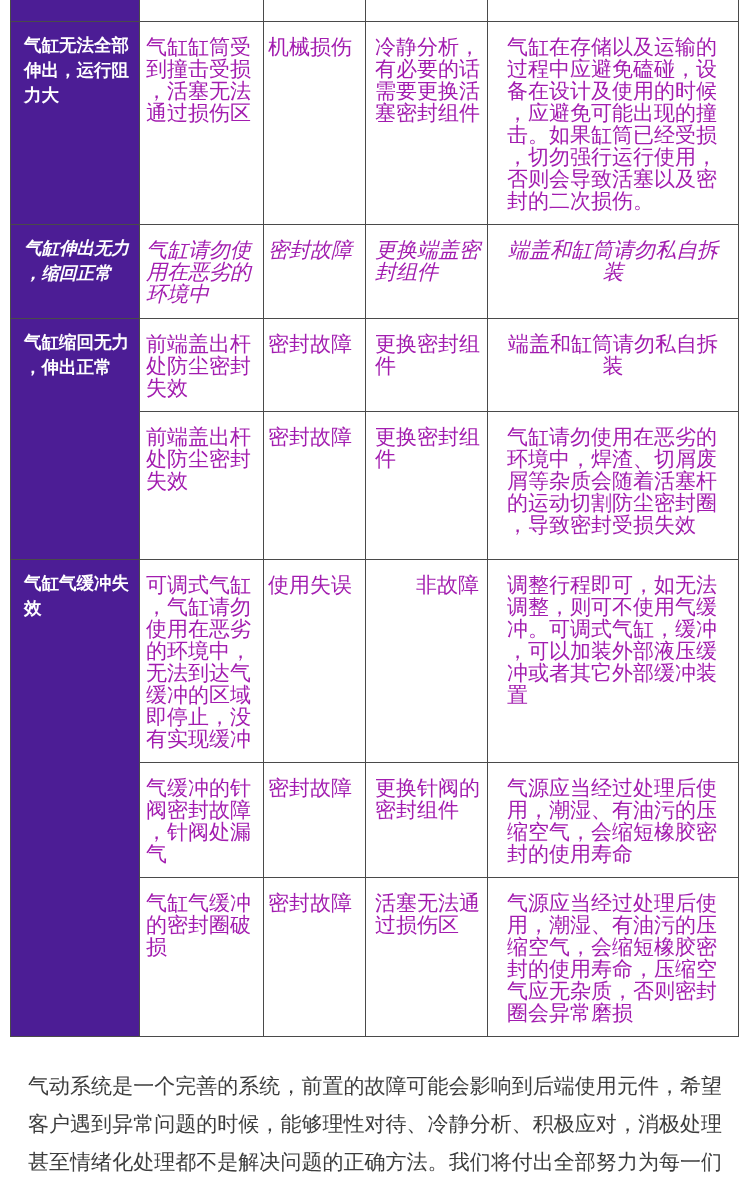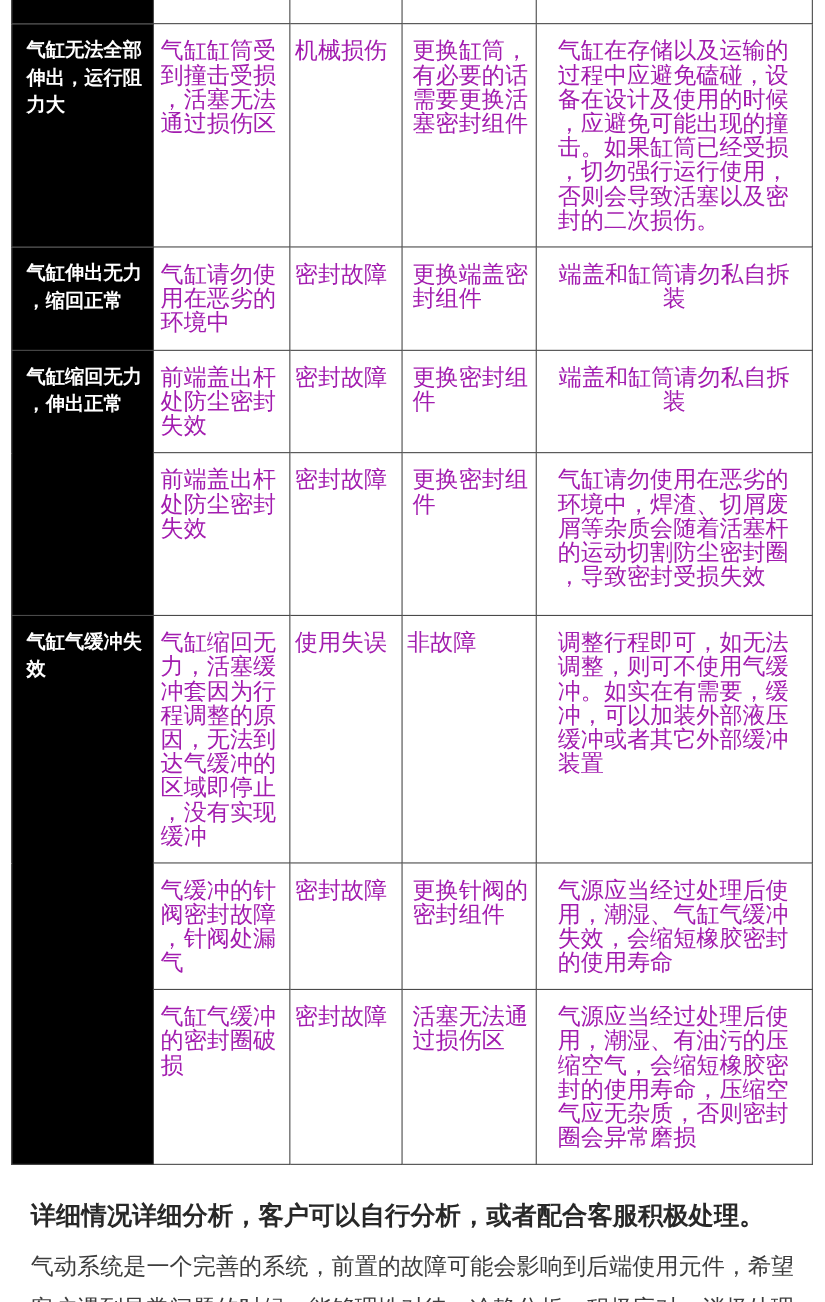--- a/index.html
+++ b/index.html
@@ -15,35 +15,35 @@
   td{
     border:1px solid #4a4a4a;
     vertical-align:top;
     font-size:21px;line-height:22px;color:#a21caf;
     word-break:break-all;line-break:anywhere;
     box-sizing:border-box;
   }
   tr.rp td{border-top:none;}
   tr.rp{height:6px;}
   tr.r1{height:189px;}
-  tr.r2{height:94px;}
+  tr.r2{height:94px;font-style:italic;}
   tr.r3a{height:92px;}
   tr.r3b{height:148px;}
   tr.r4a{height:196px;}
   tr.r4b{height:102px;}
   tr.r4c{height:142px;}
   td.c-fault{
-    background:#000000;color:#ffffff;
+    background:#4c1d95;color:#ffffff;
     font-weight:bold;font-size:17.5px;line-height:25px;
     padding:11px 6px 10px 13px;
   }
   td.c-cause{padding:14px 6px 12px 6px;}
   td.c-cat{padding:14px 4px 12px 4px;text-align:left;}
   td.c-sol{padding:14px 3px 12px 9px;}
-  td.c-sol.center{text-align:left;padding:14px 18px 12px 4px;}
+  td.c-sol.center{text-align:right;padding:14px 8px 12px 4px;}
   td.c-notes{padding:14px 10px 12px 19px;}
   td.c-notes.center{text-align:center;padding:14px 12px 12px 12px;}
   .footer{margin:30px 28px 0 28px;}
   .footer-heading{
     font-size:23px;line-height:32px;font-weight:bold;color:#282828;
     white-space:nowrap;margin:0;
   }
   .footer-paragraph{
     margin:12px 0 0 0;
     font-size:21px;line-height:38px;color:#3d3d3d;
@@ -70,21 +70,21 @@
       <td></td>
       <td></td>
       <td></td>
       <td></td>
     </tr>
 
     <tr class="r1">
       <td class="c-fault">气缸无法全部伸出，运行阻力大</td>
       <td class="c-cause">气缸缸筒受到撞击受损，活塞无法通过损伤区</td>
       <td class="c-cat">机械损伤</td>
-      <td class="c-sol">更换缸筒，有必要的话需要更换活塞密封组件</td>
+      <td class="c-sol">冷静分析，有必要的话需要更换活塞密封组件</td>
       <td class="c-notes">气缸在存储以及运输的过程中应避免磕碰，设备在设计及使用的时候，应避免可能出现的撞击。如果缸筒已经受损，切勿强行运行使用，否则会导致活塞以及密封的二次损伤。</td>
     </tr>
 
     <tr class="r2">
       <td class="c-fault">气缸伸出无力，缩回正常</td>
       <td class="c-cause">气缸请勿使用在恶劣的环境中</td>
       <td class="c-cat">密封故障</td>
       <td class="c-sol">更换端盖密封组件</td>
       <td class="c-notes center">端盖和缸筒请勿私自拆装</td>
     </tr>
@@ -98,38 +98,37 @@
     </tr>
     <tr class="r3b">
       <td class="c-cause">前端盖出杆处防尘密封失效</td>
       <td class="c-cat">密封故障</td>
       <td class="c-sol">更换密封组件</td>
       <td class="c-notes">气缸请勿使用在恶劣的环境中，焊渣、切屑废屑等杂质会随着活塞杆的运动切割防尘密封圈，导致密封受损失效</td>
     </tr>
 
     <tr class="r4a">
       <td class="c-fault" rowspan="3">气缸气缓冲失效</td>
-      <td class="c-cause">气缸缩回无力，活塞缓冲套因为行程调整的原因，无法到达气缓冲的区域即停止，没有实现缓冲</td>
+      <td class="c-cause">可调式气缸，气缸请勿使用在恶劣的环境中，无法到达气缓冲的区域即停止，没有实现缓冲</td>
       <td class="c-cat">使用失误</td>
       <td class="c-sol center">非故障</td>
-      <td class="c-notes">调整行程即可，如无法调整，则可不使用气缓冲。如实在有需要，缓冲，可以加装外部液压缓冲或者其它外部缓冲装置</td>
+      <td class="c-notes">调整行程即可，如无法调整，则可不使用气缓冲。可调式气缸，缓冲，可以加装外部液压缓冲或者其它外部缓冲装置</td>
     </tr>
     <tr class="r4b">
       <td class="c-cause">气缓冲的针阀密封故障，针阀处漏气</td>
       <td class="c-cat">密封故障</td>
       <td class="c-sol">更换针阀的密封组件</td>
-      <td class="c-notes">气源应当经过处理后使用，潮湿、气缸气缓冲失效，会缩短橡胶密封的使用寿命</td>
+      <td class="c-notes">气源应当经过处理后使用，潮湿、有油污的压缩空气，会缩短橡胶密封的使用寿命</td>
     </tr>
     <tr class="r4c">
       <td class="c-cause">气缸气缓冲的密封圈破损</td>
       <td class="c-cat">密封故障</td>
       <td class="c-sol">活塞无法通过损伤区</td>
       <td class="c-notes">气源应当经过处理后使用，潮湿、有油污的压缩空气，会缩短橡胶密封的使用寿命，压缩空气应无杂质，否则密封圈会异常磨损</td>
     </tr>
   </tbody>
     </table>
 
   <div class="footer">
-    <p class="footer-heading">详细情况详细分析，客户可以自行分析，或者配合客服积极处理。</p>
     <p class="footer-paragraph">气动系统是一个完善的系统，前置的故障可能会影响到后端使用元件，希望客户遇到异常问题的时候，能够理性对待、冷静分析、积极应对，消极处理甚至情绪化处理都不是解决问题的正确方法。我们将付出全部努力为每一们客户提供优质的服务。</p>
   </div>
 
 </div>
 
 </body></html>

